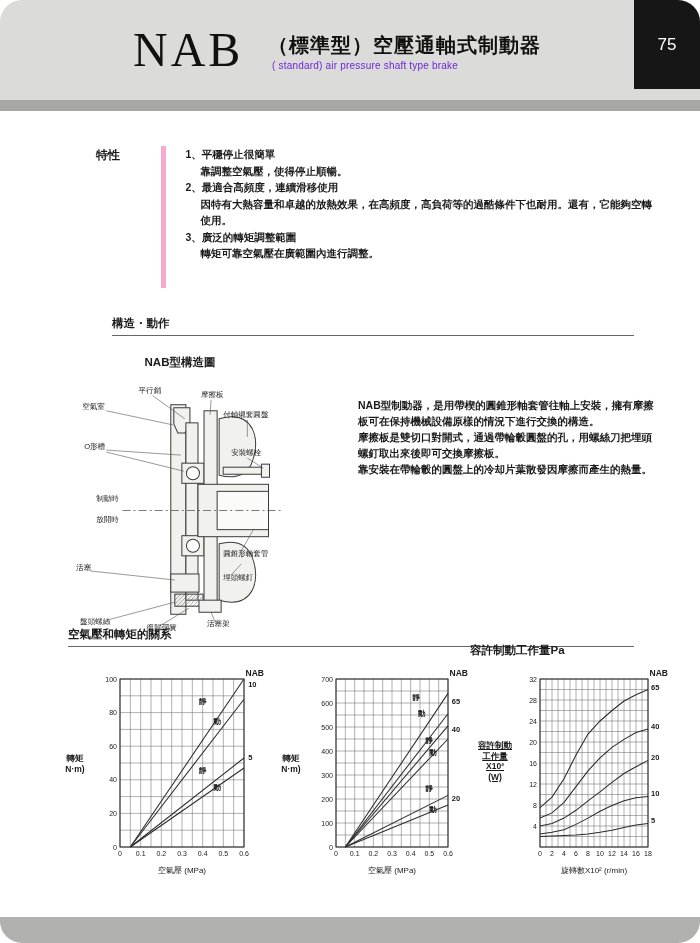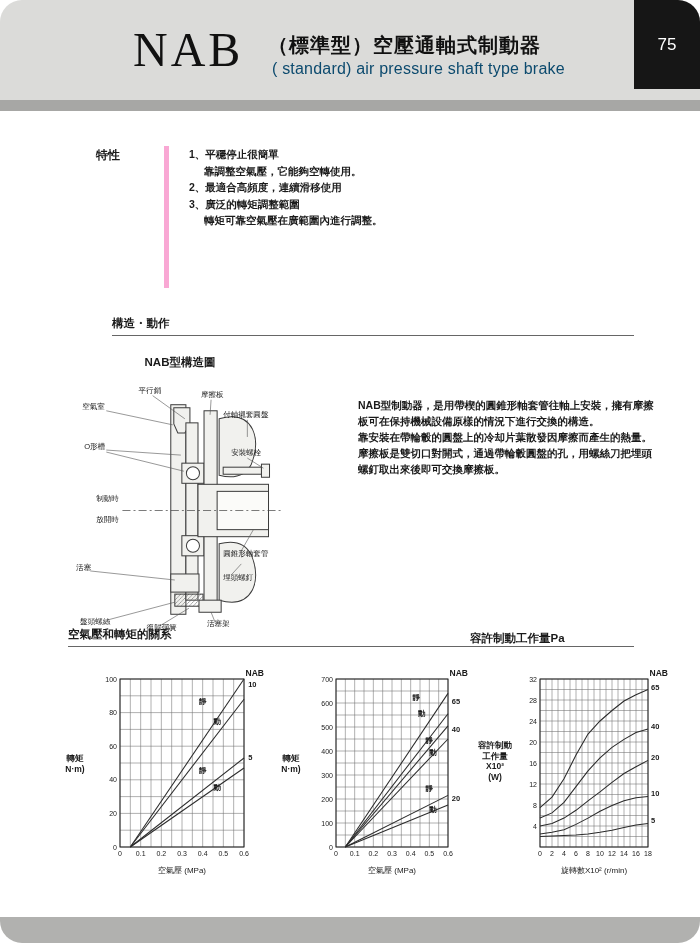--- a/index.html
+++ b/index.html
@@ -3,36 +3,36 @@
 <meta charset="utf-8">
 <style>
   html,body{margin:0;padding:0;background:#ffffff;}
   .page{position:relative;width:700px;height:943px;margin:0 auto;background:#ffffff;overflow:hidden;
         font-family:"Liberation Sans","DejaVu Sans",sans-serif;color:#1a1a1a;border-radius:22px;}
   
   .header{position:absolute;top:0;left:0;right:0;height:100px;background:#dbdbd9;}
   .brand{position:absolute;left:133px;top:22px;font-family:"Liberation Serif","DejaVu Serif",serif;
          font-size:48px;letter-spacing:3px;color:#111;}
   .title-zh{position:absolute;left:268px;top:32px;font-size:20px;font-weight:700;letter-spacing:1px;color:#111;}
-  .title-en{position:absolute;left:272px;top:60px;font-size:16px;color:#0c4a6e;letter-spacing:.2px;}
+  .title-en{position:absolute;left:272px;top:60px;font-size:10px;color:#6d28d9;letter-spacing:.2px;}
   .pagebox{position:absolute;right:0;top:0;width:66px;height:89px;background:#161616;color:#fff;
            display:flex;align-items:center;justify-content:center;font-size:17px;}
   .header-bar{position:absolute;top:100px;left:0;right:0;height:11px;background:#a7a7a5;}
   
   .features{position:absolute;top:146px;left:70px;right:42px;display:flex;}
   .feat-label{width:94px;font-size:12px;font-weight:700;padding-left:26px;box-sizing:border-box;padding-top:1px;}
   .feat-body{border-left:5px solid #f9a8d4;padding-left:20px;min-height:142px;}
   .feat-item{font-size:10.5px;line-height:16.5px;font-weight:600;}
   .feat-detail{padding-left:15px;font-weight:600;}
   
   .sec-rule{position:absolute;left:68px;right:66px;border-bottom:1.5px solid #666;padding-bottom:4px;
             font-size:11.5px;font-weight:700;}
   .structure-head{top:316px;margin-left:44px;}
   .relation-head{top:627px;}
-  .relation-right{position:absolute;left:402px;top:4px;}
+  .relation-right{position:absolute;left:402px;top:16px;}
   
   .diagram-title{position:absolute;top:355px;left:100px;width:160px;text-align:center;
                  font-size:11.5px;font-weight:700;}
   .diagram-wrap{position:absolute;top:376px;left:64px;width:272px;height:268px;}
   .description{position:absolute;top:360px;left:358px;width:296px;font-size:10.5px;line-height:16px;font-weight:600;margin-top:37px;}
   .description p{margin:0;}
   
   .charts-row{position:absolute;top:668px;left:56px;display:flex;gap:6px;}
   .chart-block{display:flex;align-items:flex-start;}
   .ylab{width:38px;text-align:center;font-size:8.5px;line-height:10.5px;font-weight:600;}
@@ -58,24 +58,25 @@
       <span>75</span>
     </div>
   </div>
   <div class="header-bar"></div>
 
   <div class="features">
     <div class="feat-label">特性</div>
     <div class="feat-body">
       <div class="feat-item">
         <div>1、平穩停止很簡單</div>
-        <div class="feat-detail">靠調整空氣壓，它能夠空轉使用。</div>
+        <div class="feat-detail">靠調整空氣壓，使得停止順暢。</div>
       </div>
       <div class="feat-item">
         <div>2、最適合高頻度，連續滑移使用</div>
+        <div class="feat-detail">因特有大熱容量和卓越的放熱效果，在高頻度，高負荷等的過酷條件下也耐用。還有，它能夠空轉使用。</div>
       </div>
       <div class="feat-item">
         <div>3、廣泛的轉矩調整範圍</div>
         <div class="feat-detail">轉矩可靠空氣壓在廣範圍內進行調整。</div>
       </div>
     </div>
   </div>
 
   <div class="sec-rule structure-head">
     <span>構造・動作</span>
@@ -138,22 +139,22 @@
           <line x1="96" y1="247" x2="124" y2="230" stroke="#555" stroke-width="0.6"></line>
           <text x="82" y="252" class="dlabel">復歸彈簧</text>
           <line x1="150" y1="244" x2="146" y2="234" stroke="#555" stroke-width="0.6"></line>
           <text x="142" y="248" class="dlabel">活塞架</text>
         </g>
     </svg>
   </div>
 
   <div class="description">
     <p>NAB型制動器，是用帶楔的圓錐形軸套管往軸上安裝，擁有摩擦板可在保持機械設備原樣的情況下進行交換的構造。</p>
+    <p>摩擦板是雙切口對開式，通過帶輪轂圓盤的孔，用螺絲刀把埋頭螺釘取出來後即可交換摩擦板。</p>
     <p>靠安裝在帶輪轂的圓盤上的冷却片葉散發因摩擦而產生的熱量。</p>
-    <p>摩擦板是雙切口對開式，通過帶輪轂圓盤的孔，用螺絲刀把埋頭螺釘取出來後即可交換摩擦板。</p>
   </div>
 
   <div class="sec-rule relation-head" style="position:absolute;">
     <span>空氣壓和轉矩的關系</span>
     <span class="relation-right">容許制動工作量Pa</span>
   </div>
 
   <div class="charts-row">
     <div class="chart-block">
       <div class="ylab" style="margin-top: 85px;">
@@ -276,21 +277,21 @@
             <text x="119.33333333333334" y="123.32000000000001" text-anchor="middle" class="clabel">靜</text>
             <text x="123.06666666666666" y="144.2" text-anchor="middle" class="clabel">動</text>
             <text x="141.73333333333335" y="36.20000000000002" text-anchor="start" class="clabel">65</text>
             <text x="141.73333333333335" y="64.28" text-anchor="start" class="clabel">40</text>
             <text x="141.73333333333335" y="132.92" text-anchor="start" class="clabel">20</text>
             <text x="158" y="8" text-anchor="end" class="ctitle">NAB</text>
             <text x="82" y="205" text-anchor="middle" class="caxis">空氣壓 (MPa)</text>
           </svg></div>
     </div>
     <div class="chart-block">
-      <div class="ylab" style="margin-top: 72px;">
+      <div class="ylab" style="margin-top: 72px; text-decoration: underline;">
           <div>容許制動</div>
           <div>工作量</div>
           <div>X10²</div>
           <div>(W)</div>
         </div>
       <div class="cplot"><svg width="156" height="209" viewBox="0 0 156 209">
             <line x1="26" y1="11" x2="26" y2="179" stroke="#6f6f6f" stroke-width="0.55"></line>
             <line x1="32" y1="11" x2="32" y2="179" stroke="#6f6f6f" stroke-width="0.55"></line>
             <line x1="38" y1="11" x2="38" y2="179" stroke="#6f6f6f" stroke-width="0.55"></line>
             <line x1="44" y1="11" x2="44" y2="179" stroke="#6f6f6f" stroke-width="0.55"></line>

